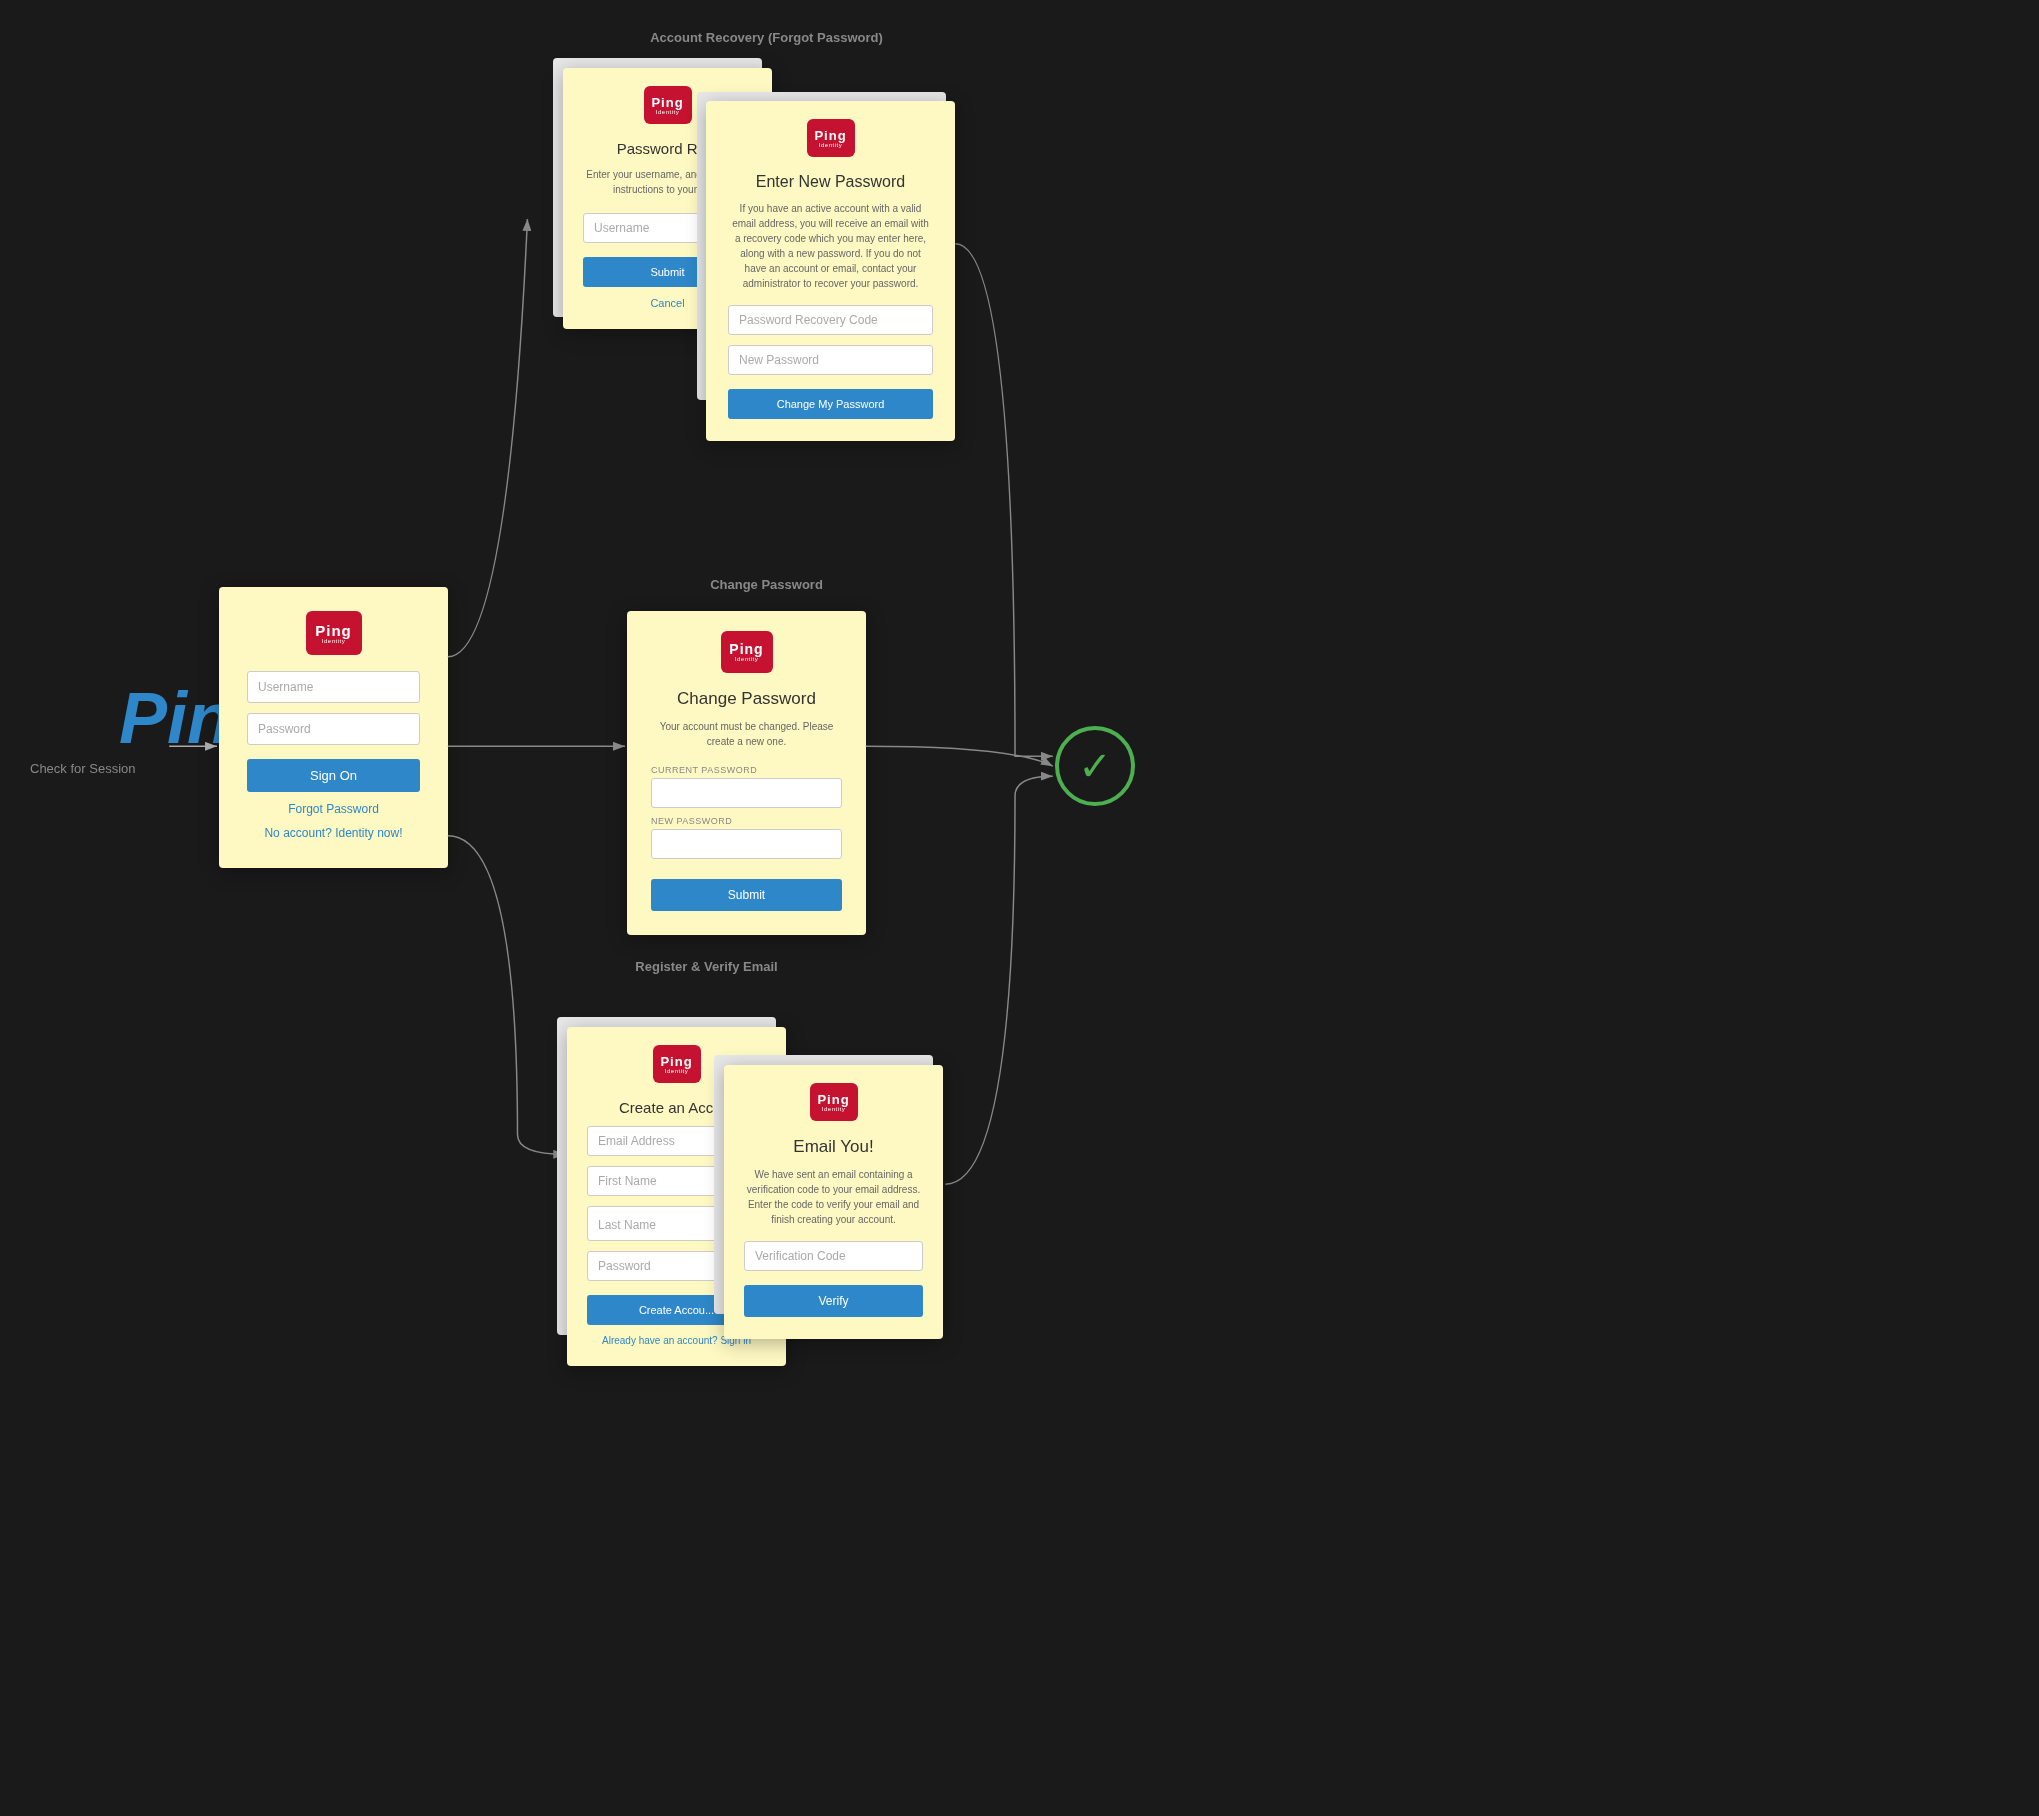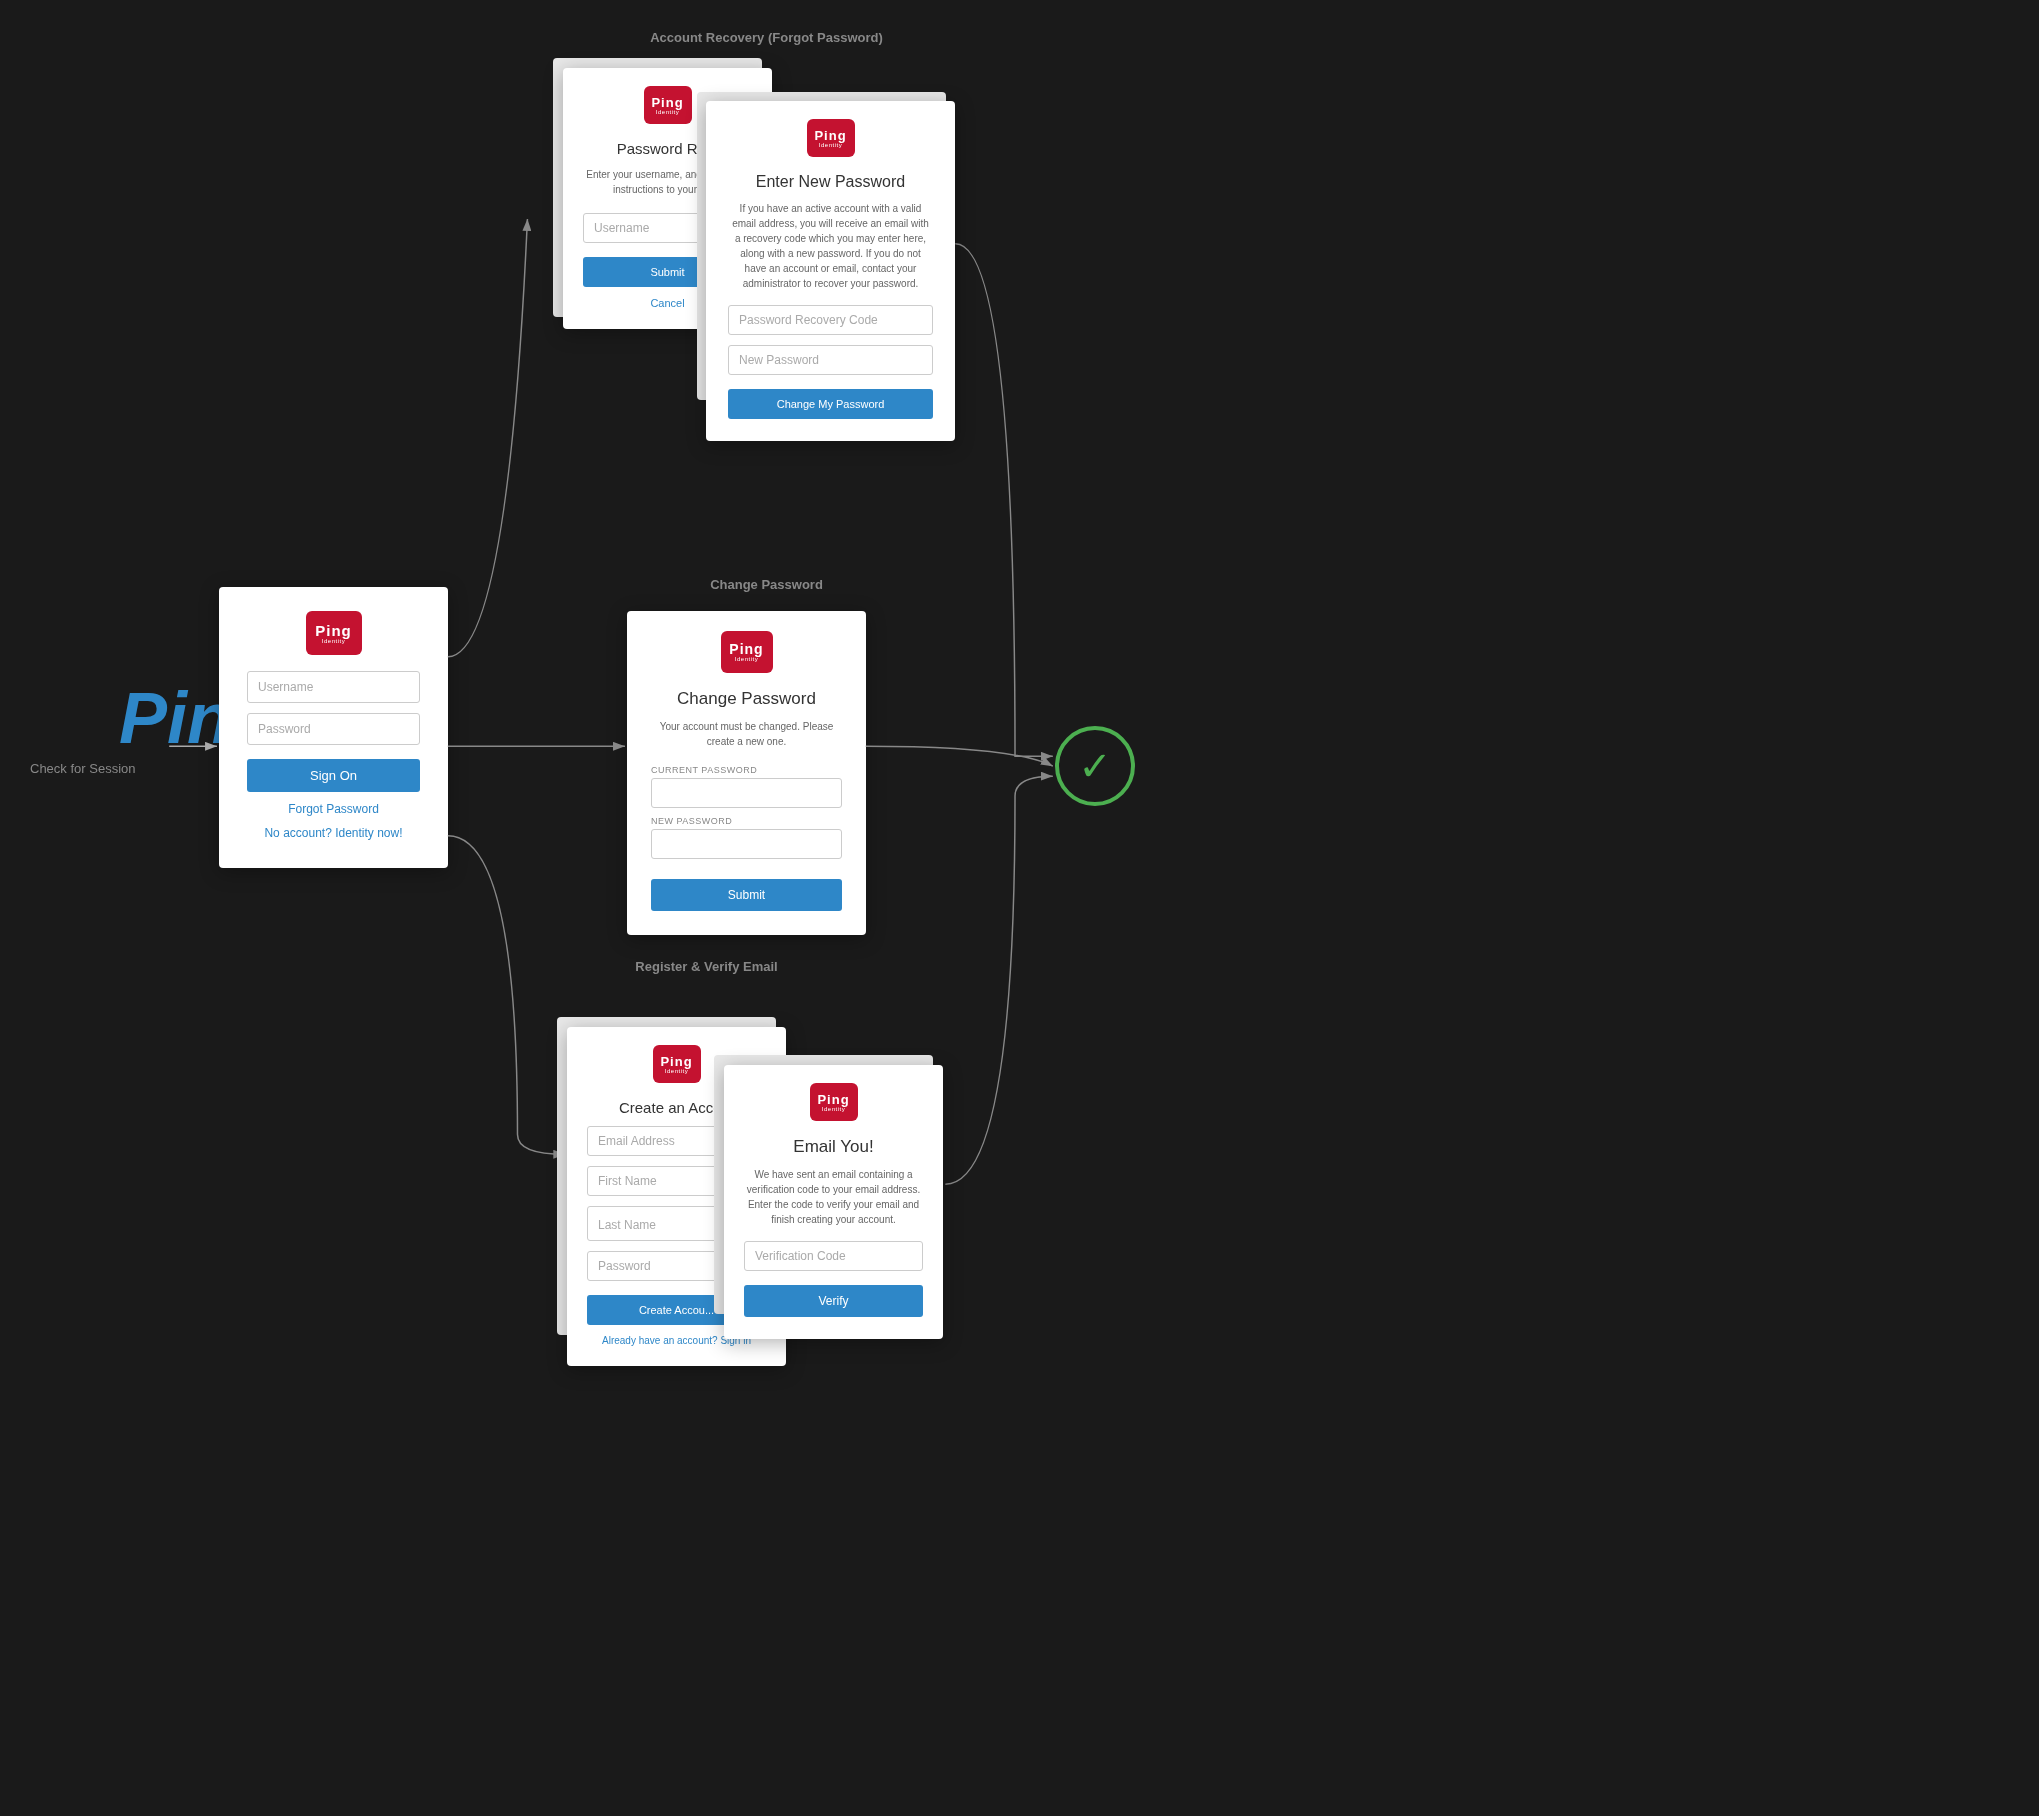--- a/index.html
+++ b/index.html
@@ -6,21 +6,21 @@
     body {
       background: #1a1a1a;
       font-family: -apple-system, BlinkMacSystemFont, 'Segoe UI', Arial, sans-serif;
       width: 2040px;
       height: 1817px;
       position: relative;
       overflow: hidden;
     }
 
     .ping-card {
-      background: #ffffff;
+      background: #fef9c3;
       border-radius: 4px;
       box-shadow: 0 4px 20px rgba(0,0,0,0.3);
       padding: 24px 28px 28px;
       position: absolute;
     }
 
     .ping-logo {
       display: flex;
       justify-content: center;
       margin-bottom: 16px;

